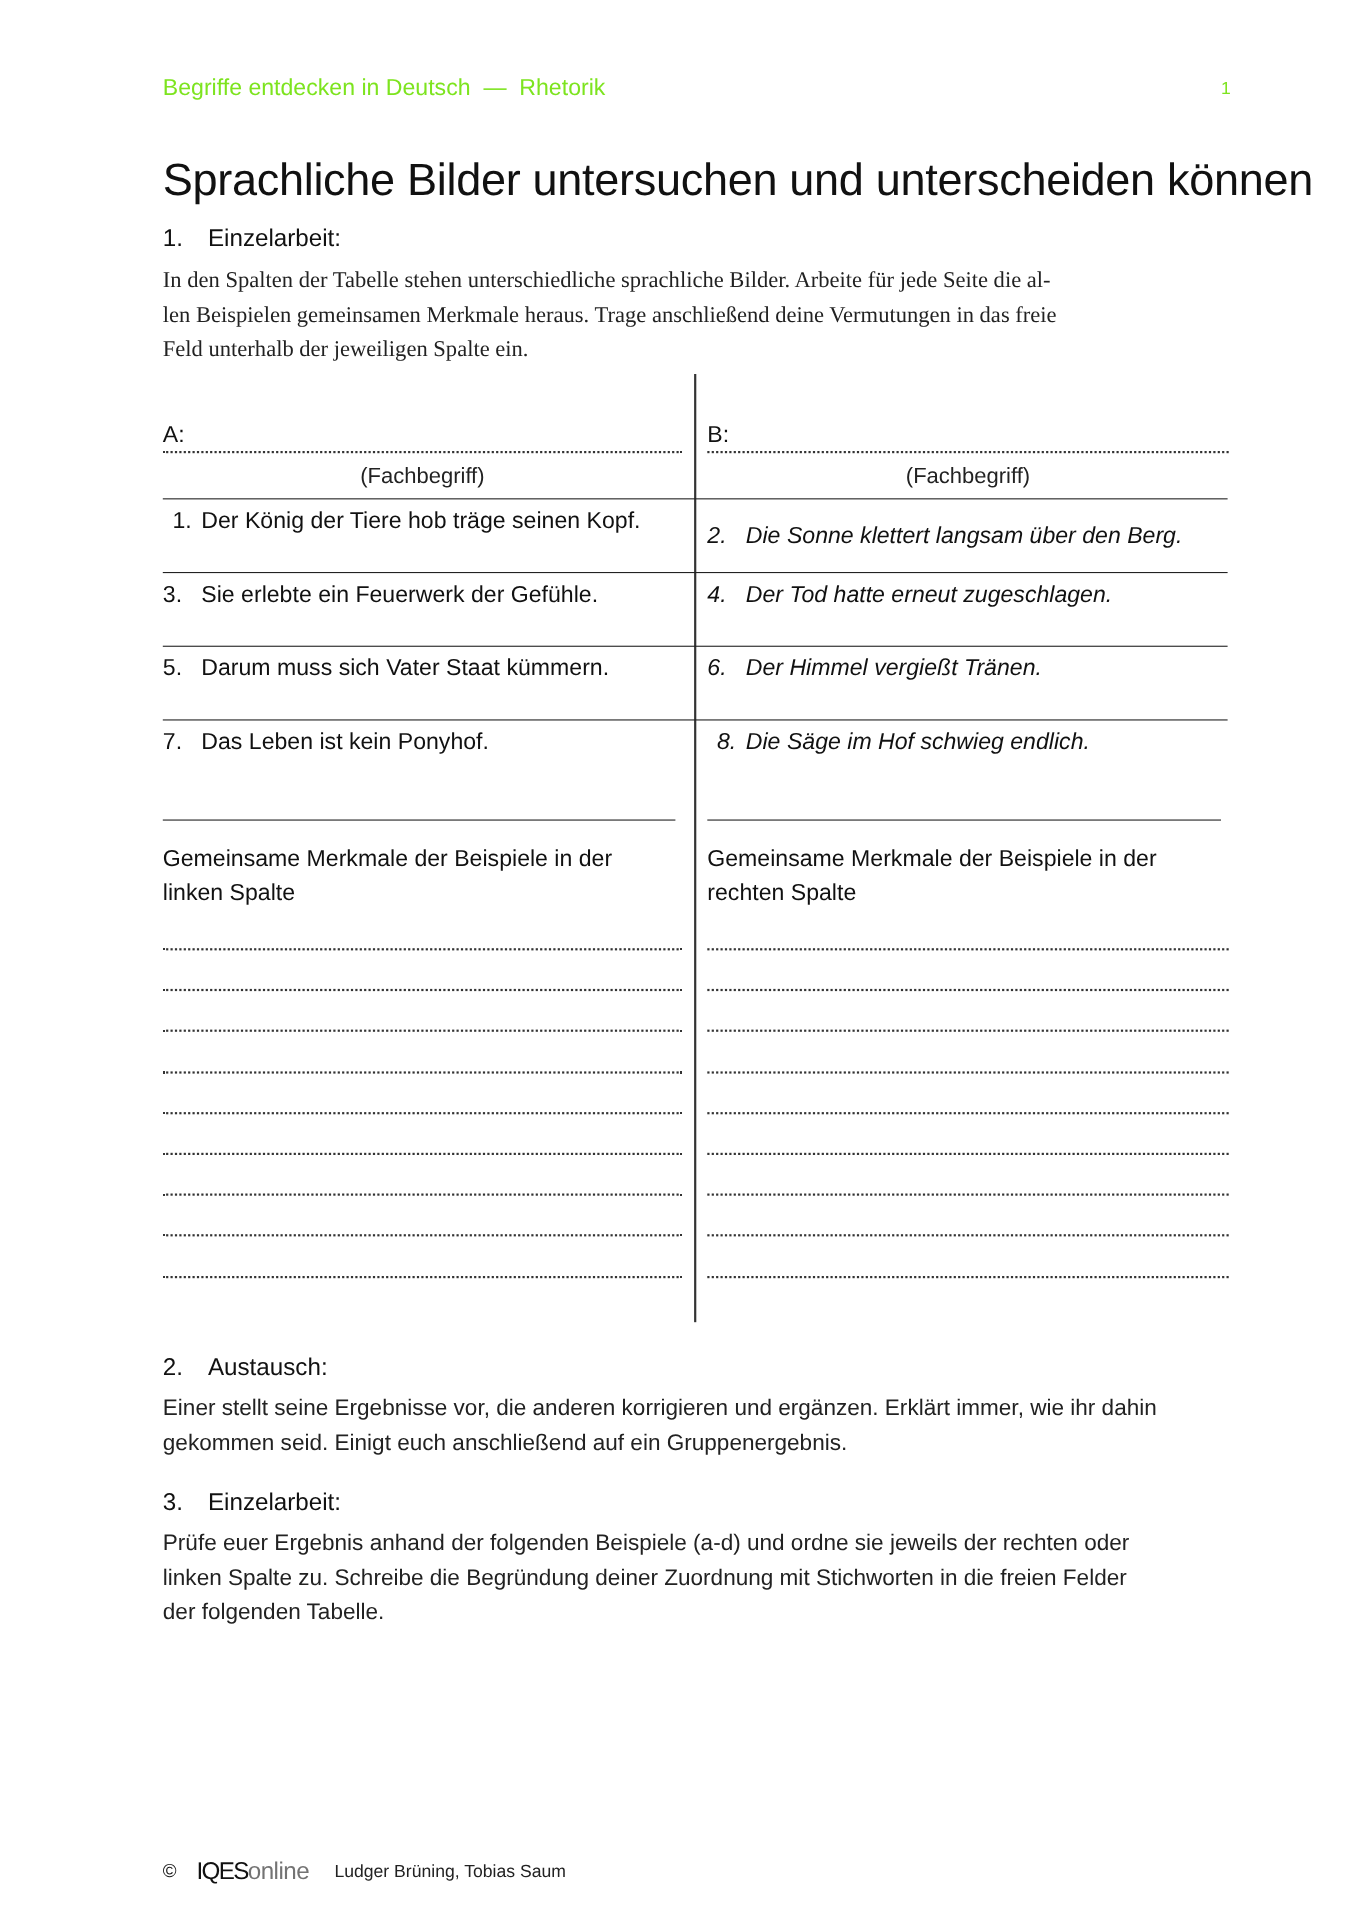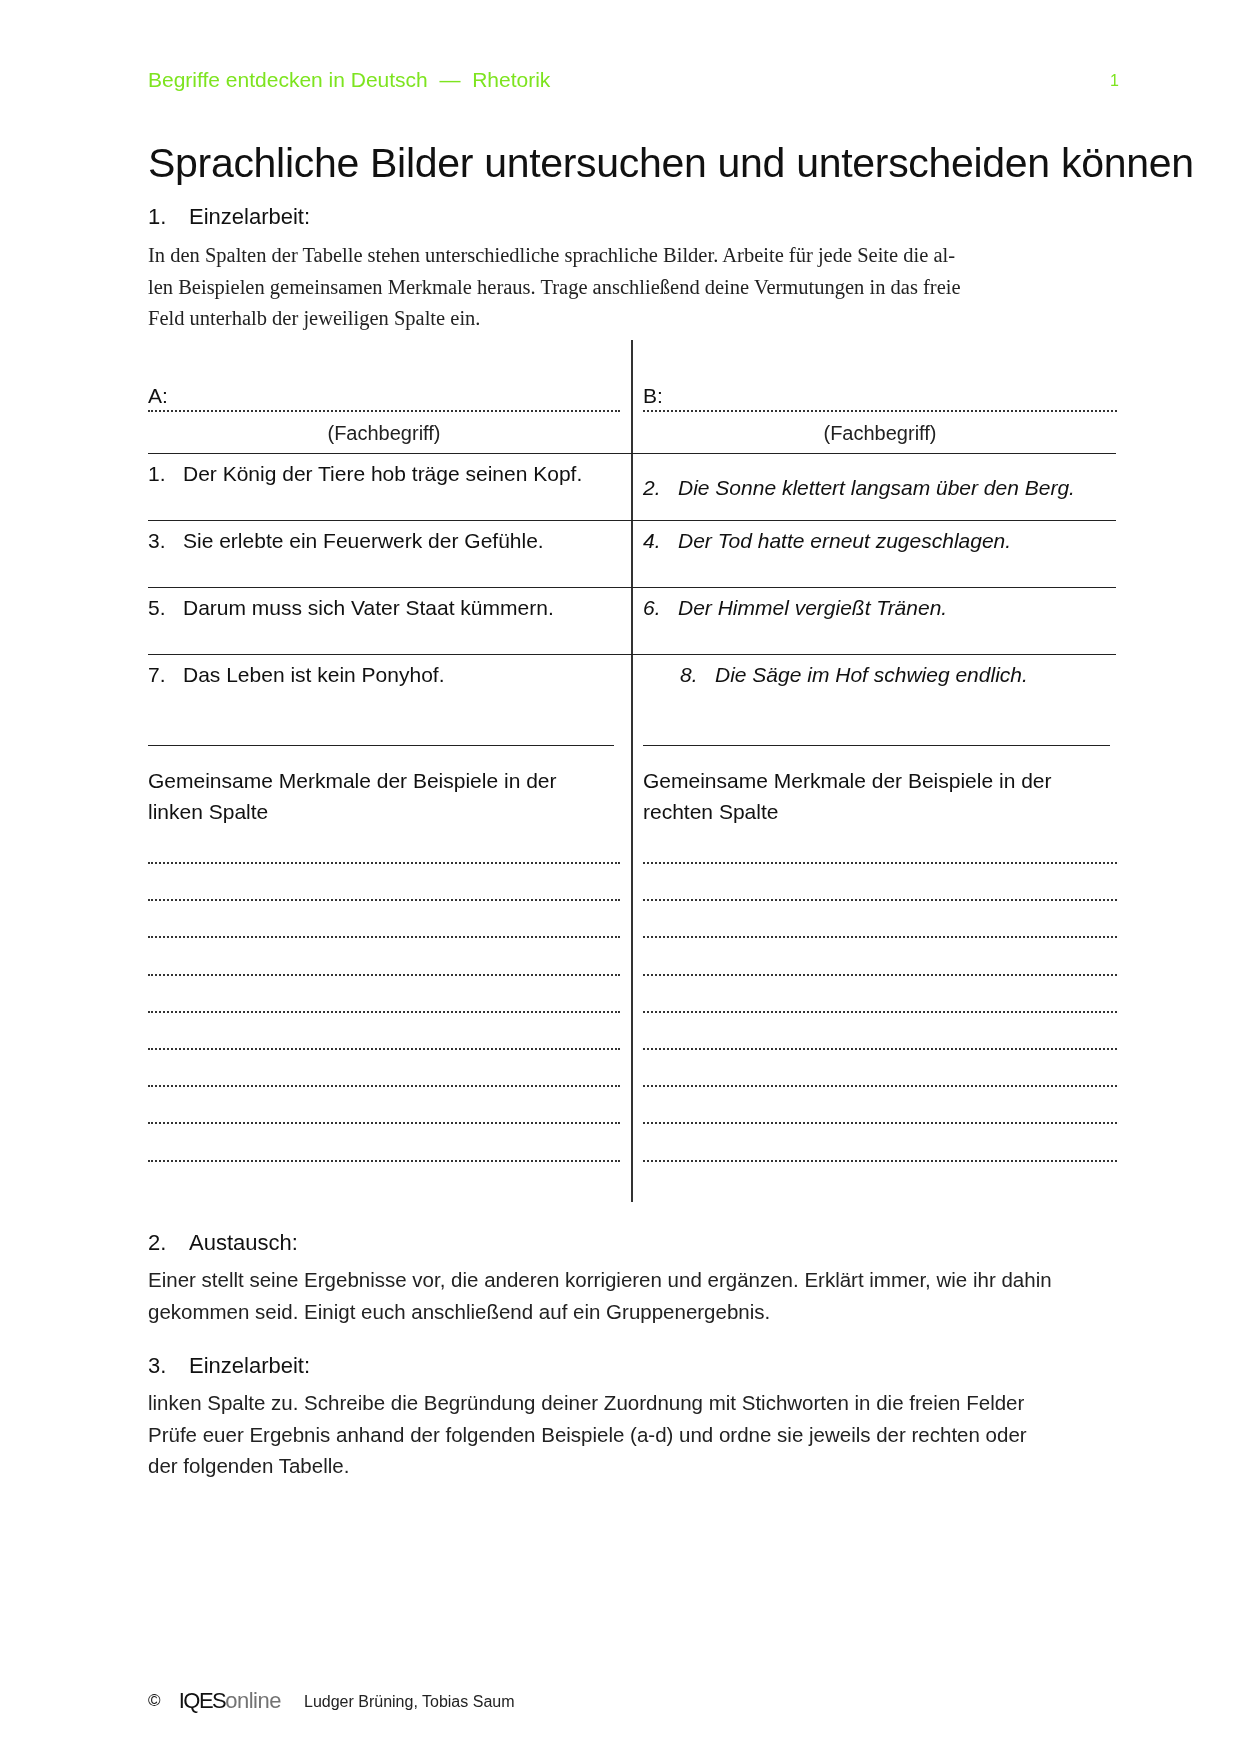--- a/index.html
+++ b/index.html
@@ -53,29 +53,29 @@
 
   <div class="abs col-label" style="left:643px; top:384px;">B:</div>
   <div class="abs dots" style="left:643px; top:410px; width:474px;"></div>
   <div class="abs fach" style="left:643px; top:422px; width:474px;">(Fachbegriff)</div>
 
   <div class="abs solid" style="left:148px; top:453px; width:968px;"></div>
   <div class="abs solid" style="left:148px; top:520px; width:968px;"></div>
   <div class="abs solid" style="left:148px; top:587px; width:968px;"></div>
   <div class="abs solid" style="left:148px; top:654px; width:968px;"></div>
 
-  <div class="abs item" style="left:148px; top:462px;"><span class="n">1.</span><span>Der König der Tiere hob träge seinen Kopf.</span></div>
+  <div class="abs item" style="left:148px; top:462px;text-align:center;"><span class="n">1.</span><span>Der König der Tiere hob träge seinen Kopf.</span></div>
   <div class="abs item" style="left:148px; top:529px;"><span class="n">3.</span><span>Sie erlebte ein Feuerwerk der Gefühle.</span></div>
   <div class="abs item" style="left:148px; top:596px;"><span class="n">5.</span><span>Darum muss sich Vater Staat kümmern.</span></div>
   <div class="abs item" style="left:148px; top:663px;"><span class="n">7.</span><span>Das Leben ist kein Ponyhof.</span></div>
 
   <div class="abs item it" style="left:643px; top:476px;"><span class="n">2.</span><span>Die Sonne klettert langsam über den Berg.</span></div>
   <div class="abs item it" style="left:643px; top:529px;"><span class="n">4.</span><span>Der Tod hatte erneut zugeschlagen.</span></div>
   <div class="abs item it" style="left:643px; top:596px;"><span class="n">6.</span><span>Der Himmel vergießt Tränen.</span></div>
-  <div class="abs item it" style="left:680px; top:663px;"><span class="n">8.</span><span>Die Säge im Hof schwieg endlich.</span></div>
+  <div class="abs item it" style="left:643px; top:663px;text-align:center;"><span class="n">8.</span><span>Die Säge im Hof schwieg endlich.</span></div>
 
   <div class="abs solid" style="left:148px; top:745px; width:466px;"></div>
   <div class="abs solid" style="left:643px; top:745px; width:467px;"></div>
 
   <div class="abs merk" style="left:148px; top:765px;">
     <div>Gemeinsame Merkmale der Beispiele in der</div>
     <div>linken Spalte</div>
   </div>
   <div class="abs merk" style="left:643px; top:765px;">
     <div>Gemeinsame Merkmale der Beispiele in der</div>
@@ -111,22 +111,22 @@
 </div>
 <div class="abs para" style="top:1264px;">
   <div>Einer stellt seine Ergebnisse vor, die anderen korrigieren und ergänzen. Erklärt immer, wie ihr dahin</div>
   <div>gekommen seid. Einigt euch anschließend auf ein Gruppenergebnis.</div>
 </div>
 
 <div class="abs task-heading" style="top:1353px;">
   <span class="num">3.</span><span>Einzelarbeit:</span>
 </div>
 <div class="abs para" style="top:1387px;">
+  <div>Prüfe euer Ergebnis anhand der folgenden Beispiele (a-d) und ordne sie jeweils der rechten oder</div>
   <div>linken Spalte zu. Schreibe die Begründung deiner Zuordnung mit Stichworten in die freien Felder</div>
-  <div>Prüfe euer Ergebnis anhand der folgenden Beispiele (a-d) und ordne sie jeweils der rechten oder</div>
   <div>der folgenden Tabelle.</div>
 </div>
 
 <div class="abs footer">
   <span class="copy">©</span>
   <span class="iqes">IQES</span><span class="online">online</span>
 </div>
 <div class="abs authors">Ludger Brüning, Tobias Saum</div>
 
 </body></html>

